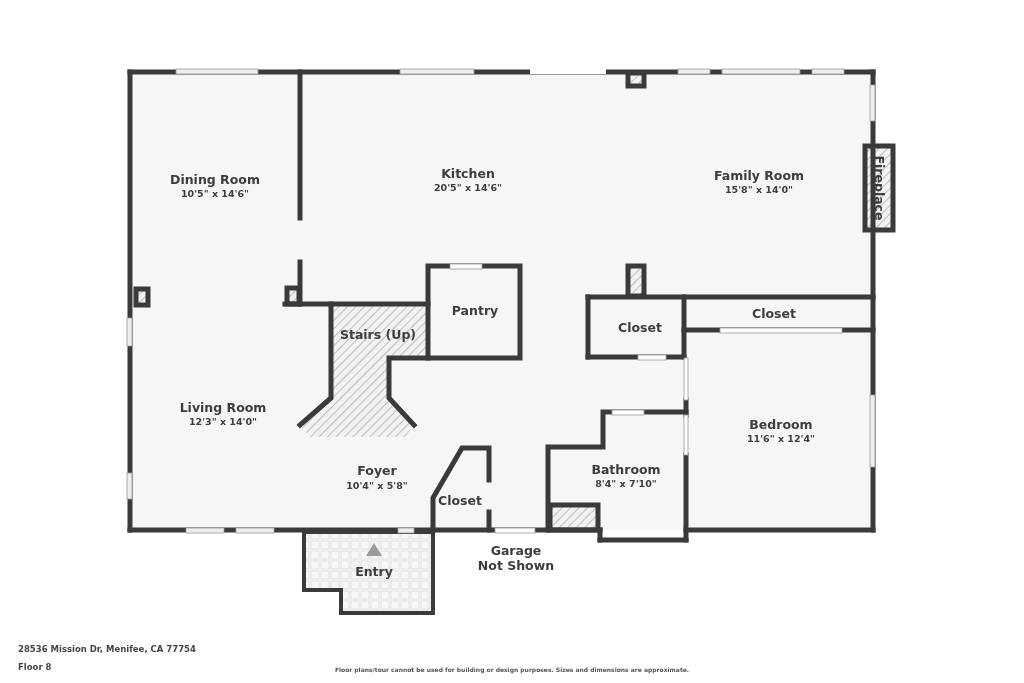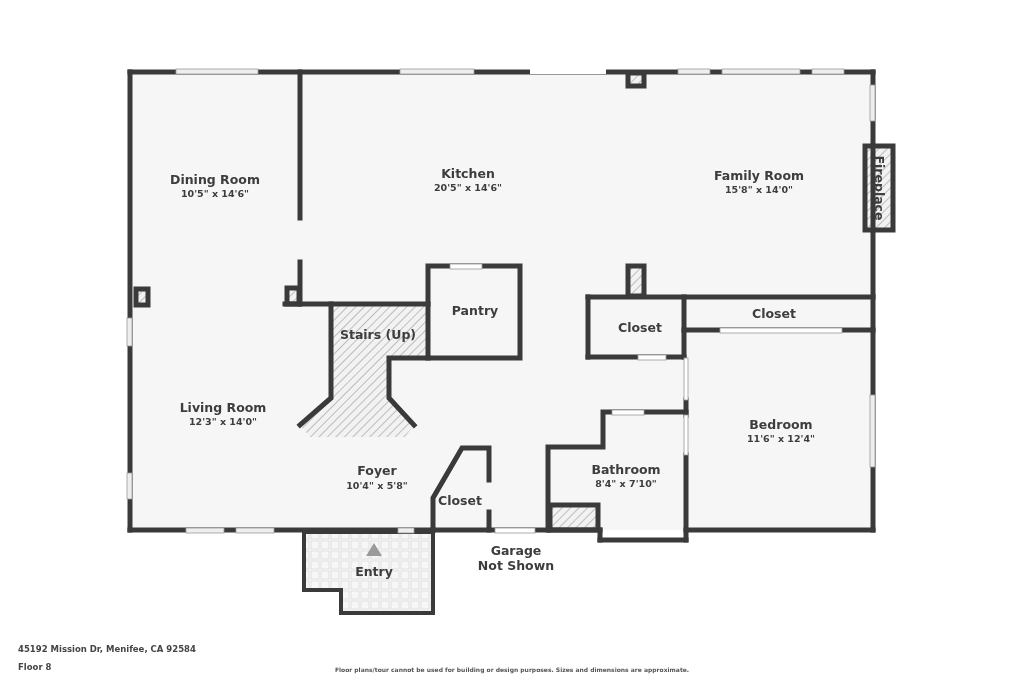--- a/index.html
+++ b/index.html
@@ -143,15 +143,15 @@
     <text class="room-label" x="626" y="474">Bathroom</text>
     <text class="room-dim" x="626" y="487">8'4" x 7'10"</text>
 
     <text class="room-label" x="374" y="576">Entry</text>
 
     <text class="room-label" x="516" y="555">Garage</text>
     <text class="room-label" x="516" y="570">Not Shown</text>
   </g>
 </svg>
 
-<div class="footer-address">45192 Mission Dr, Menifee, CA 92584</div>
+<div class="footer-address">28536 Mission Dr, Menifee, CA 77754</div>
 <div class="footer-floor">Floor 8</div>
 <div class="footer-disclaimer">Floor plans/tour cannot be used for building or design purposes. Sizes and dimensions are approximate.</div>
 
 </body></html>

